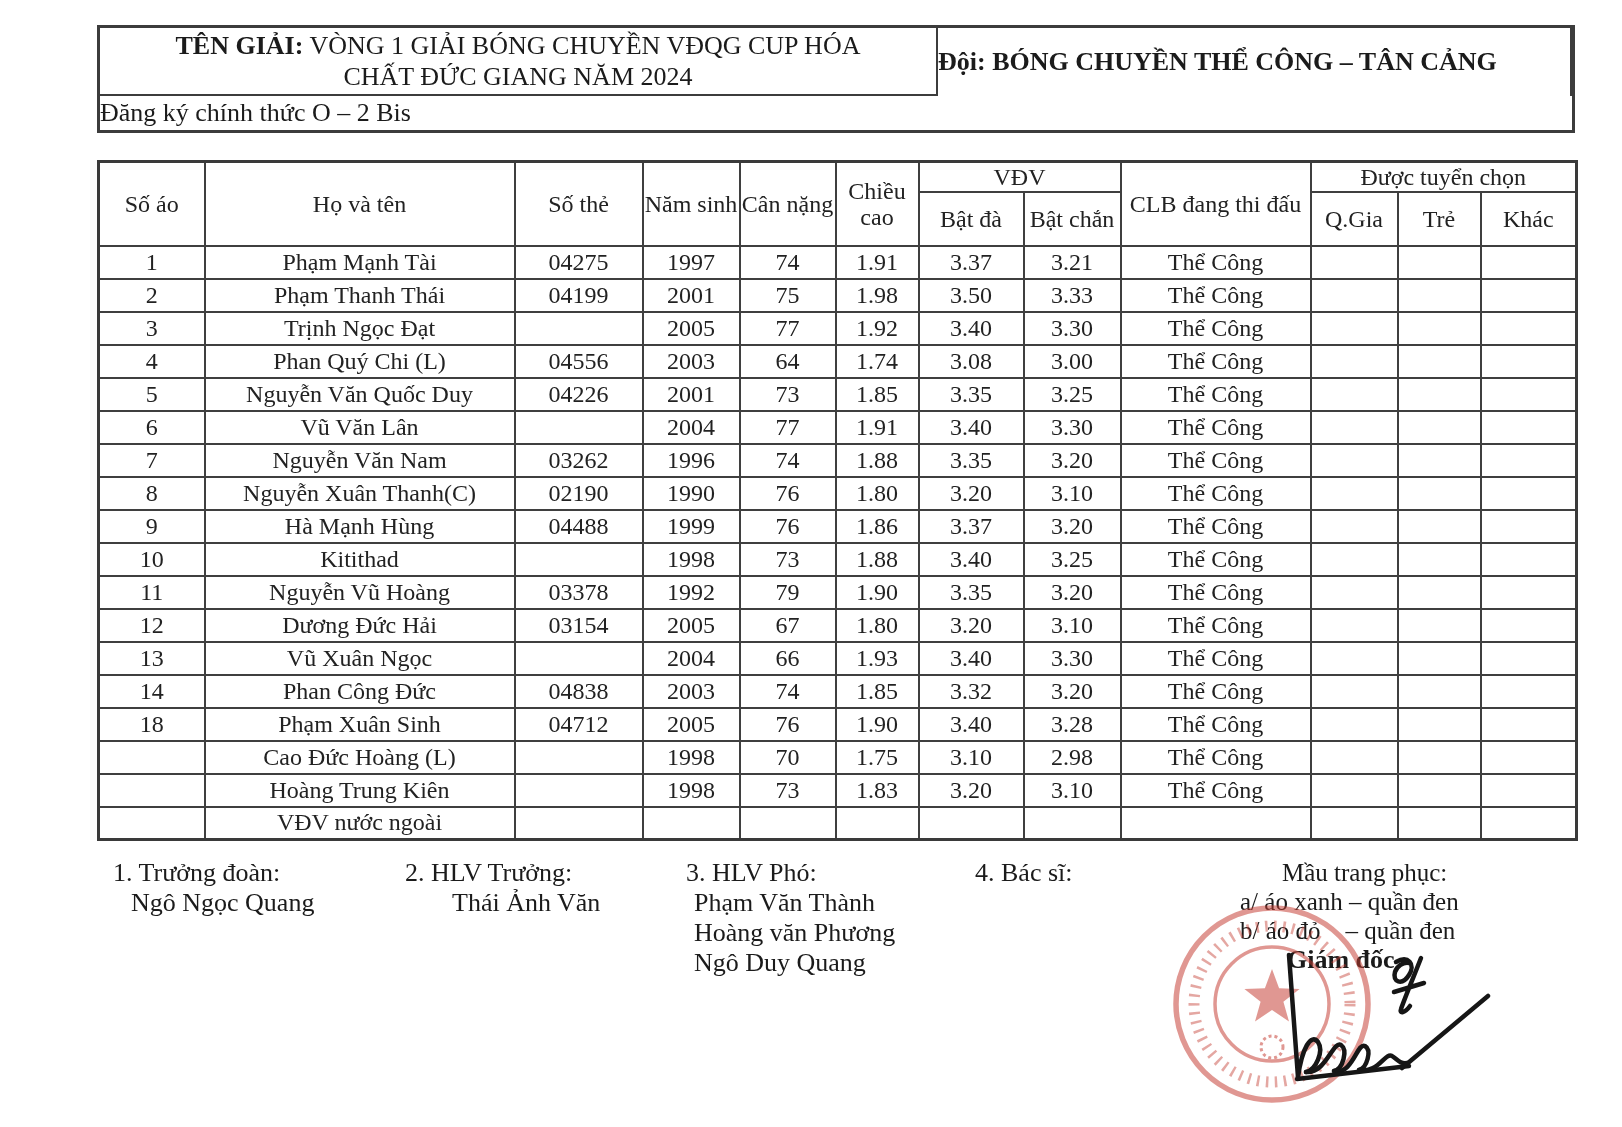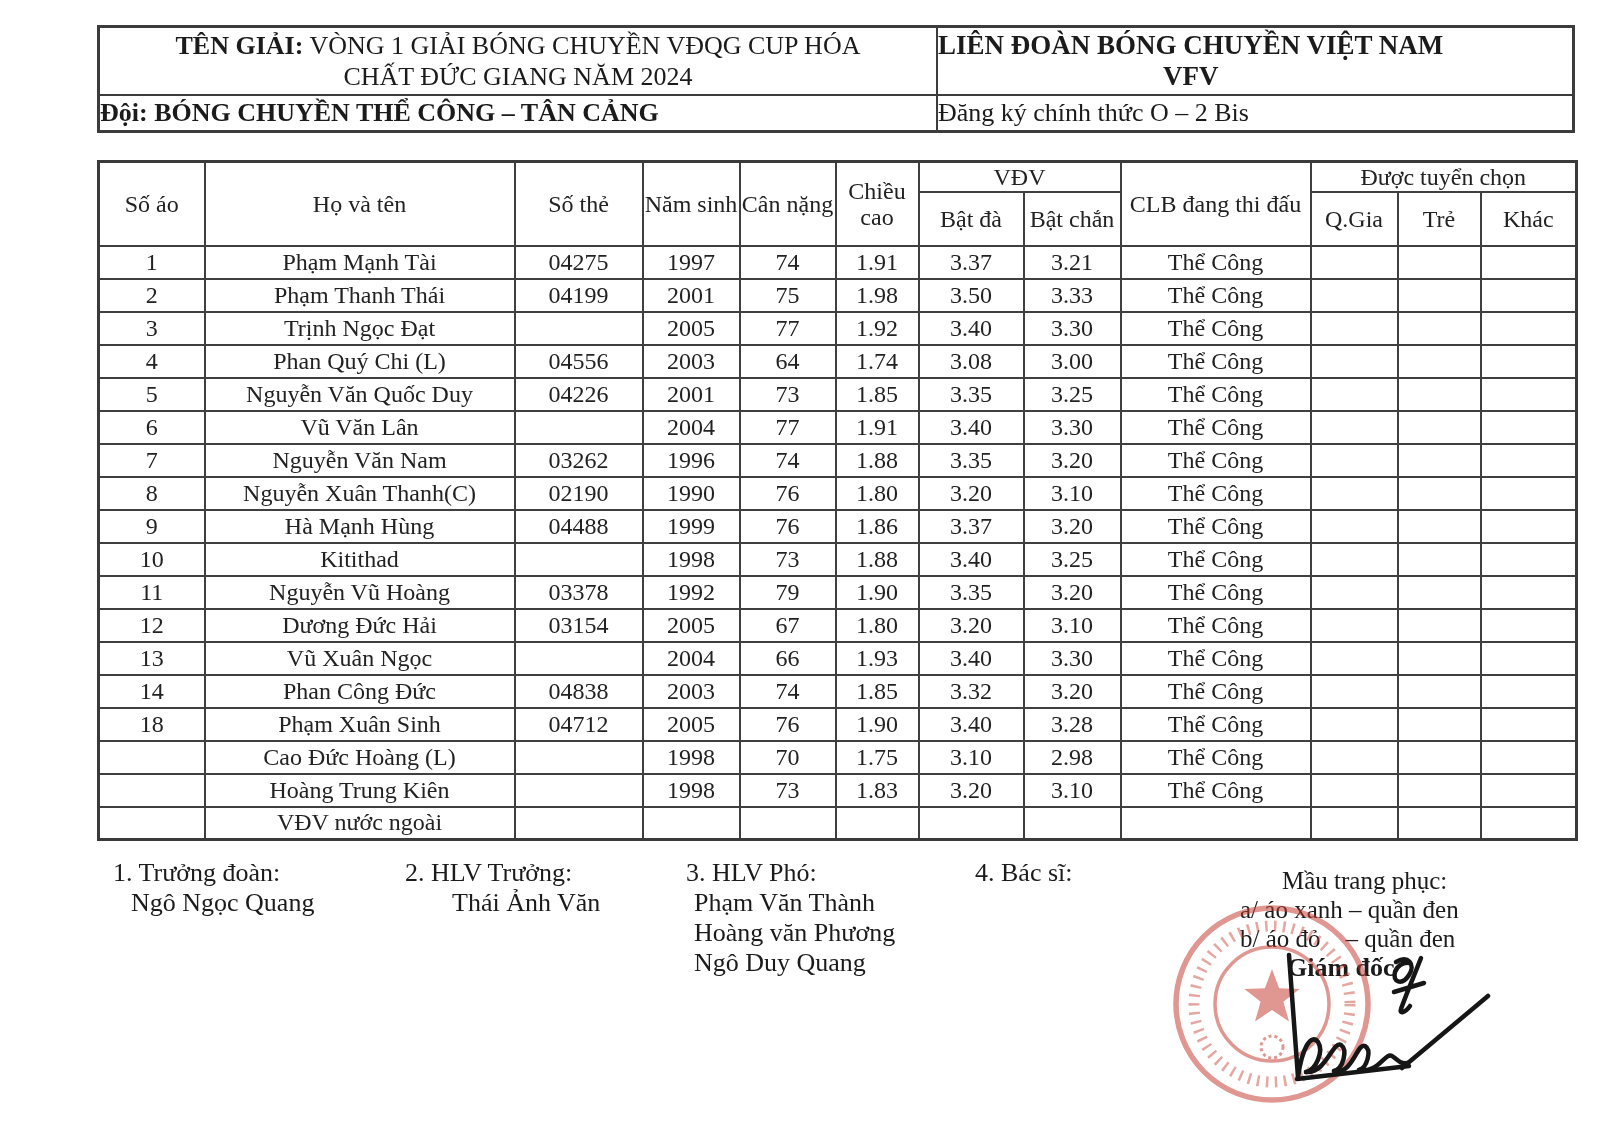--- a/index.html
+++ b/index.html
@@ -42,44 +42,38 @@
   table.roster th{white-space:normal;line-height:26px;}
   tr.hrow1{height:30px;}
   tr.hrow2{height:54px;}
   table.roster tbody tr{height:33px;}
   td.col-ho_va_ten{text-align:left;padding-left:14px;border-radius:9px;}
   th.th-clb{padding:0 28px;}
   
   .fblock{position:absolute;font-size:26px;line-height:30px;white-space:nowrap;}
   .fblock .names{display:block;}
   .ind1{margin-left:18px;} .ind2{margin-left:47px;} .ind3{margin-left:8px;}
-  .uniform{position:absolute;left:1240px;top:858px;font-size:25px;line-height:29px;white-space:nowrap;margin-top:8px;}
+  .uniform{position:absolute;left:1240px;top:858px;font-size:25px;line-height:29px;white-space:nowrap;}
   .uniform .u-title{margin-left:42px;}
   .uniform .u-role{font-weight:bold;margin-left:47px;font-size:26px;}
   .signer{
     position:absolute;left:1196px;top:1078px;width:292px;
     font-weight:bold;font-size:28px;text-align:center;white-space:nowrap;
   }
   .overlay{position:absolute;left:0;top:0;width:1622px;height:1127px;pointer-events:none;}
 </style>
 </head>
 <body>
 
 <div class="page">
 
   <div class="headbox">
     <div class="cell hb-tl">
       <div>
         <b>TÊN GIẢI:</b><span>VÒNG 1 GIẢI BÓNG CHUYỀN VĐQG CUP HÓA CHẤT ĐỨC GIANG NĂM  2024</span>
-      </div>
-    </div>
-    <div class="cell hb-tr">
-      <div>
-        <div>LIÊN ĐOÀN BÓNG CHUYỀN VIỆT NAM</div>
-        <div>VFV</div>
       </div>
     </div>
     <div class="cell hb-bl">Đội:  BÓNG CHUYỀN THỂ CÔNG – TÂN CẢNG</div>
     <div class="cell hb-br">Đăng ký chính thức  O – 2 Bis</div>
   </div>
 
   <table class="roster">
     <colgroup>
       <col style="width:106px">
         <col style="width:310px">

